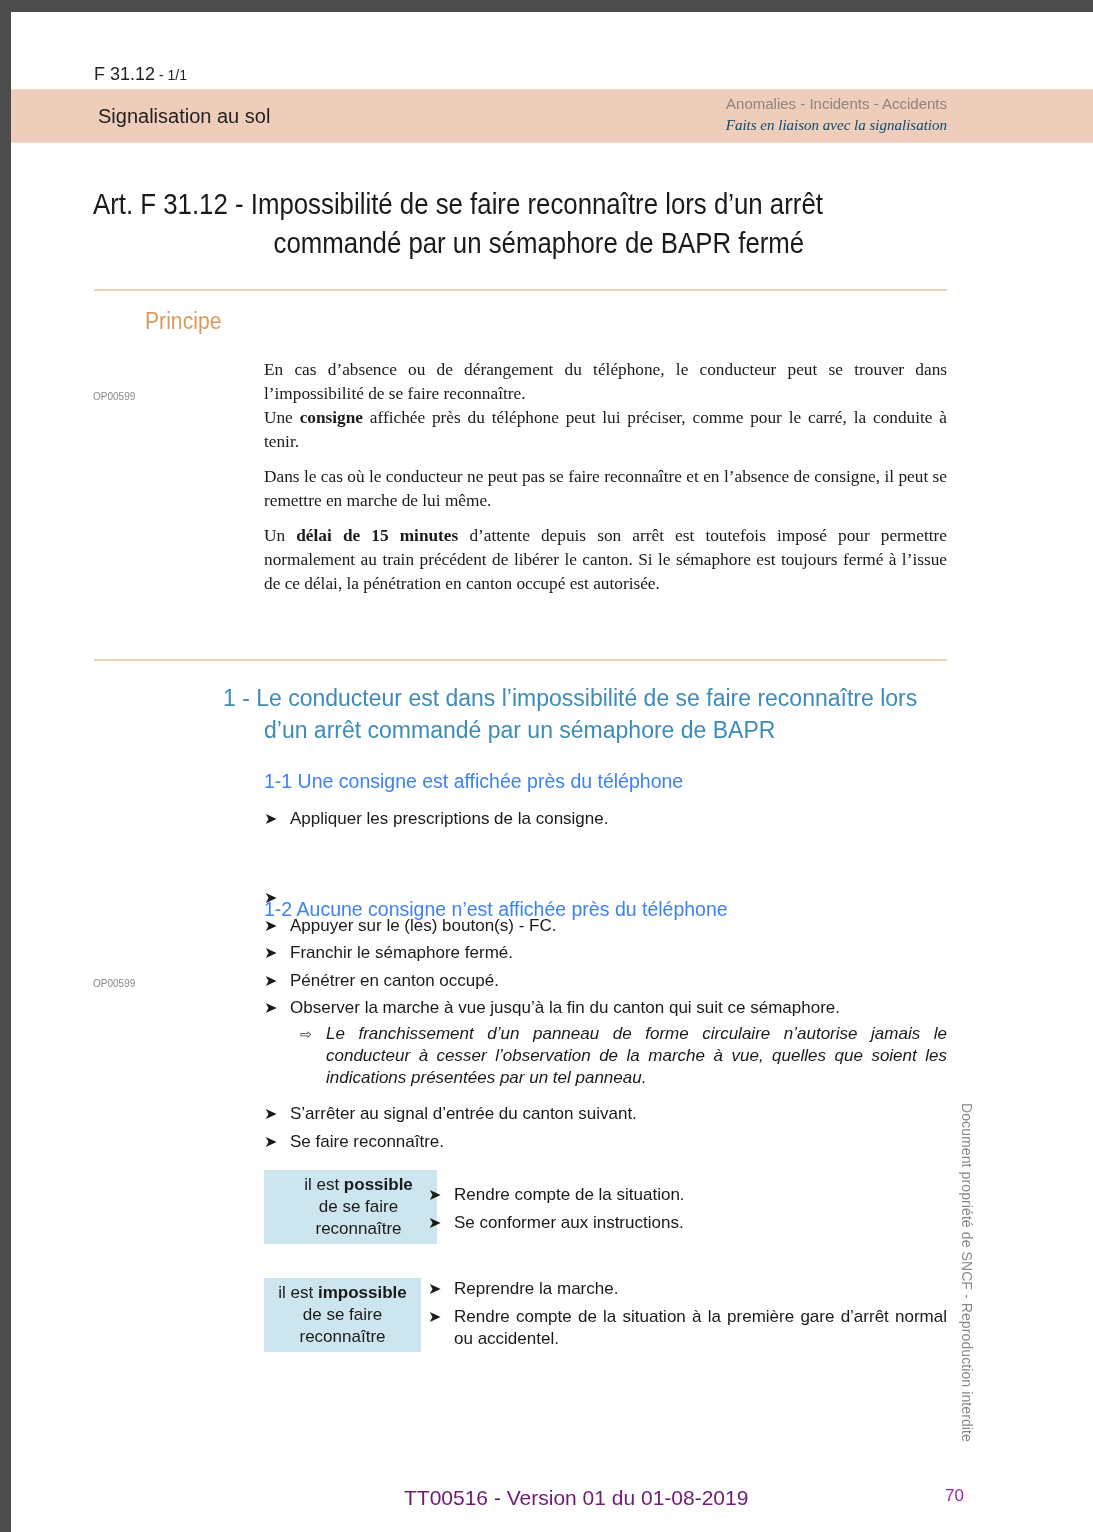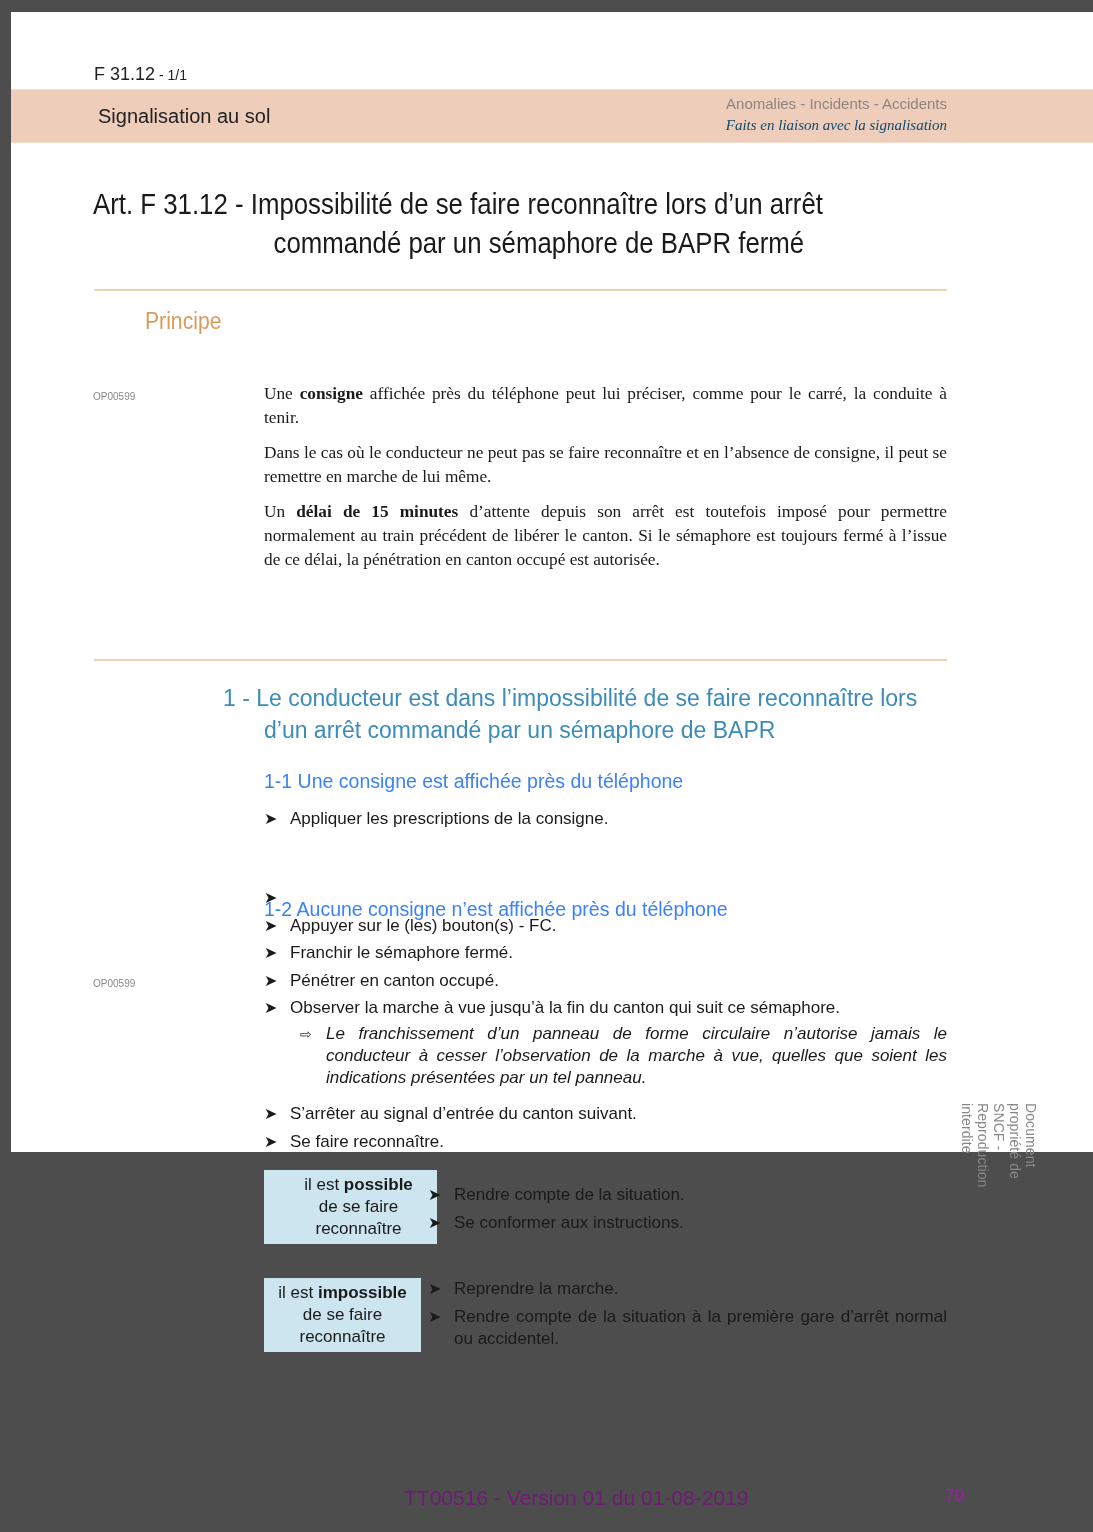--- a/index.html
+++ b/index.html
@@ -2,21 +2,21 @@
 <html><head>
 <meta charset="utf-8">
 <style>
   html, body { margin: 0; padding: 0; }
   body {
     width: 1093px; height: 1532px; overflow: hidden;
     background: #4d4d4d; position: relative;
     font-family: "Liberation Sans", sans-serif;
   }
   .page {
-    position: absolute; left: 11px; top: 12px; width: 1082px; height: 1140px;
+    position: absolute; left: 11px; top: 12px; width: 1082px; height: 1520px;
     background: #ffffff;
   }
   .abs { position: absolute; }
   .ref-code { left: 83px; top: 52px; font-size: 18px; color: #222; }
   .ref-code .small { font-size: 14px; }
   .band {
     left: 0; top: 77px; width: 1082px; height: 52px; background: #efcdbb;
     border-top: 1px solid #f3dccc; border-bottom: 1px solid #f3dccc;
   }
   .band-left { left: 87px; top: 15px; font-size: 20px; color: #222; }
@@ -82,21 +82,21 @@
   </div>
 
   <div class="abs rule" style="top:277px;"></div>
 
   <div class="abs principe">Principe</div>
 
   <div class="abs opcode" style="top:379px;">OP00599</div>
 
   <div class="abs serif-block" style="top:346px;">
     <p style="margin-bottom:0;">
-      <br>
+      <span>En cas d’absence ou de dérangement du téléphone, le conducteur peut se trouver dans l’impossibilité de se faire reconnaître.</span><br>
       <span>Une </span><b>consigne</b><span> affichée près du téléphone peut lui préciser, comme pour le carré, la conduite à tenir.</span>
     </p>
     <p style="margin-top:11px;">Dans le cas où le conducteur ne peut pas se faire reconnaître et en l’absence de consigne, il peut se remettre en marche de lui même.</p>
     <p>
       <span>Un </span><b>délai de 15 minutes</b><span> d’attente depuis son arrêt est toutefois imposé pour permettre normalement au train précédent de libérer le canton. Si le sémaphore est toujours fermé à l’issue de ce délai, la pénétration en canton occupé est autorisée.</span>
     </p>
   </div>
 
   <div class="abs rule" style="top:647px;"></div>
 

